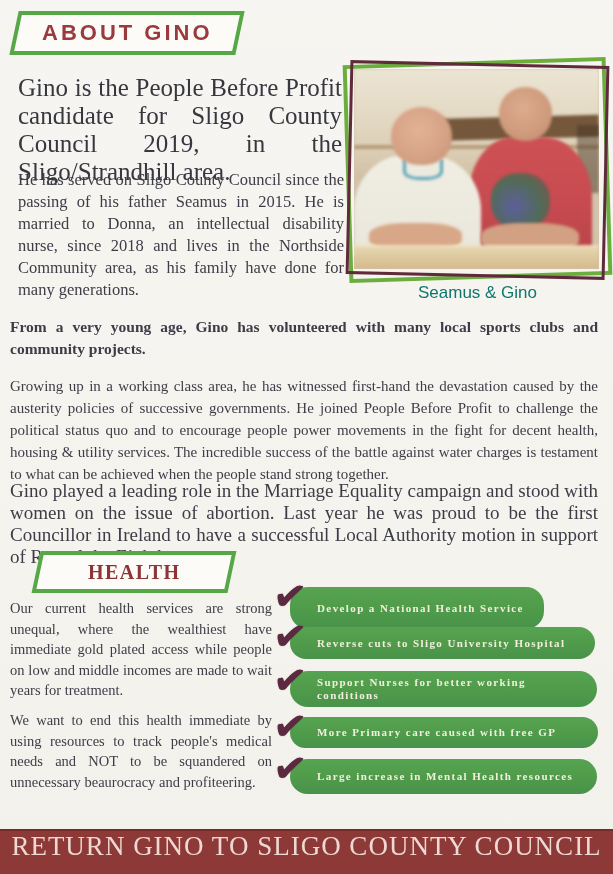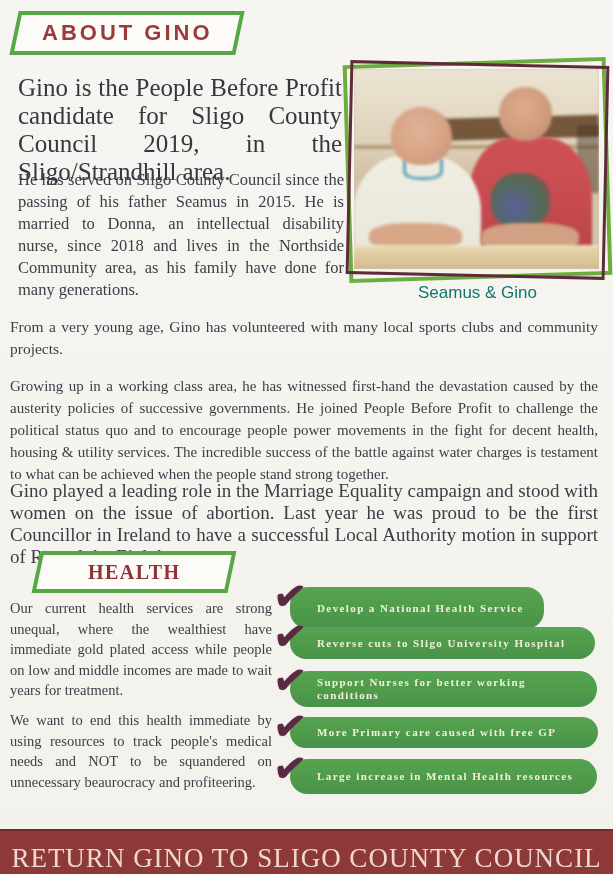--- a/index.html
+++ b/index.html
@@ -25,21 +25,21 @@
   .health-title{
     font-weight:bold;font-size:20px;letter-spacing:1.5px;color:#8e3336;
   }
 
   
   p{margin:0;text-align:justify;}
   .lead{
     left:18px;top:74px;width:324px;font-weight:normal;font-size:25px;line-height:28px;color:#37373f;
   }
   .bio{left:18px;top:169px;width:326px;font-size:16.5px;line-height:22px;}
-  .para-volunteer{left:10px;top:316px;width:588px;font-size:15.5px;line-height:22px;}
+  .para-volunteer{left:10px;top:316px;width:588px;font-size:15.5px;line-height:22px;font-weight:bold;}
   .para-growing{left:10px;top:375px;width:588px;font-size:15px;line-height:22px;}
   .para-marriage{left:10px;top:480px;width:588px;font-size:19px;line-height:22px;}
   .hcol{width:262px;font-size:14.5px;line-height:20.5px;}
   .health-p1{left:10px;top:598px;}
   .health-p2{left:10px;top:710px;}
 
   
   .photo-wrap{left:345px;top:60px;width:265px;height:220px;}
   .photo-scene{position:absolute;inset:9px 11px 11px 9px;background:#d3c3aa;overflow:hidden;}
   .photo-scene .soft{filter:blur(1.5px);}
@@ -82,21 +82,21 @@
   }
   .row1{top:587px;} .row1 .pill{width:254px;height:42px;white-space:nowrap;}
   .row2{top:627px;} .row2 .pill{width:305px;height:32px;white-space:nowrap;}
   .row3{top:671px;} .row3 .pill{width:307px;height:36px;}
   .row4{top:717px;} .row4 .pill{width:308px;height:31px;white-space:nowrap;}
   .row5{top:759px;} .row5 .pill{width:307px;height:35px;}
 
   
   .footer{
     left:0;top:829px;width:613px;height:45px;background:#8c3937;border-top:2px solid #732c2b;
-    display:flex;align-items:flex-end;justify-content:center;box-sizing:border-box;
+    display:flex;align-items:flex-start;justify-content:center;box-sizing:border-box;
   }
   .footer span{
     color:#efd8d2;font-size:27px;letter-spacing:1px;font-family:"Liberation Serif", serif;
   }
 </style>
 </head>
 <body>
 
 <div class="skew-box about-box">
   <span class="about-title">ABOUT GINO</span>

